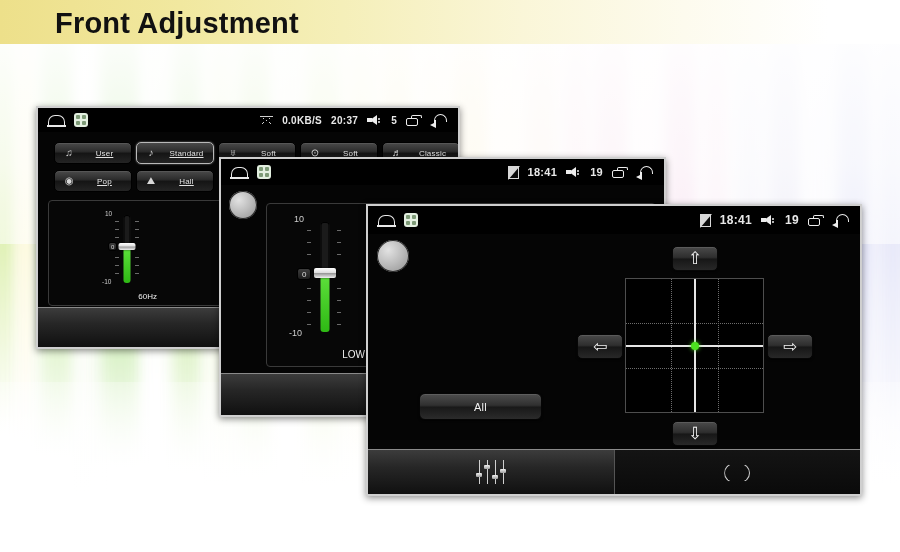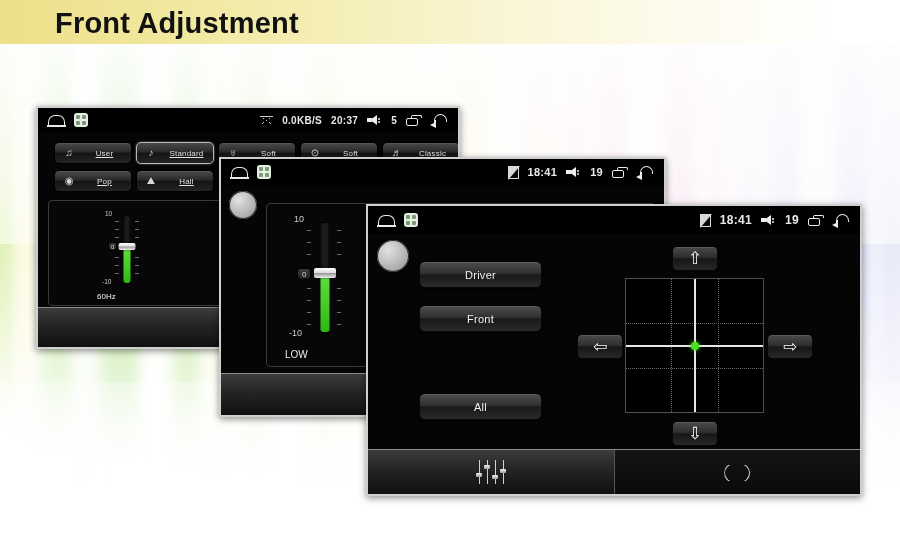--- a/index.html
+++ b/index.html
@@ -123,21 +123,21 @@
   .sl-fill  { position:absolute; left:50%; transform:translateX(-50%);
               width:7px; border-radius:0 0 3px 3px;
               background:linear-gradient(180deg,#5ee03c,#2eb814); }
   .sl-thumb { position:absolute; left:50%; transform:translateX(-50%);
               width:17px; height:7px; border-radius:2px;
               background:linear-gradient(180deg,#ffffff 0%,#dedede 45%,#9b9b9b 55%,#efefef 100%);
               box-shadow:0 0 2px rgba(0,0,0,.8); }
   .sl-tick { position:absolute; width:4px; height:1px; background:#6a6a6a; }
   .sl-top, .sl-bot { position:absolute; font-size:6.5px; color:#cfcfcf; white-space:nowrap; }
   .sl-name { position:absolute; font-size:8px; color:#efefef; white-space:nowrap;
-             text-align:left; font-weight:400; }
+             text-align:right; font-weight:400; }
   .sl-badge { position:absolute; font-size:6px; color:#dcdcdc;
               background:linear-gradient(180deg,#3d3d3d,#1d1d1d);
               border:1px solid #000; border-radius:3px;
               padding:0 2px; line-height:8px; height:9px; }
 
   
   .tabbar { position:absolute; left:0; right:0; bottom:0; display:flex;
             border-top:1px solid #8a8a8a; }
   .tab { flex:1; display:flex; align-items:center; justify-content:center;
          background: linear-gradient(180deg,#3c3c3c 0%, #262626 40%, #101010 100%); }
@@ -525,26 +525,20 @@
         <div class="ic-back">
             <span class="arc"></span>
             <span class="stem"></span>
             <span class="hd"></span>
           </div>
       </div>
     </div>
 
     <div class="knob" style="left:9px; top:34px; width:32px; height:32px;"></div>
 
-    <div class="btn-src" style="left:51px; top:55px; width:123px; height:27px;">
-      <span>Driver</span>
-    </div>
-    <div class="btn-src" style="left:51px; top:99px; width:123px; height:27px;">
-      <span>Front</span>
-    </div>
     <div class="btn-src" style="left:51px; top:187px; width:123px; height:27px;">
       <span>All</span>
     </div>
 
     <div class="btn-arrow" style="left:304px; top:40px; width:46px; height:25px;">
       <span class="arrow-glyph">⇧</span>
     </div>
     <div class="btn-arrow" style="left:304px; top:215px; width:46px; height:25px;">
       <span class="arrow-glyph">⇩</span>
     </div>

